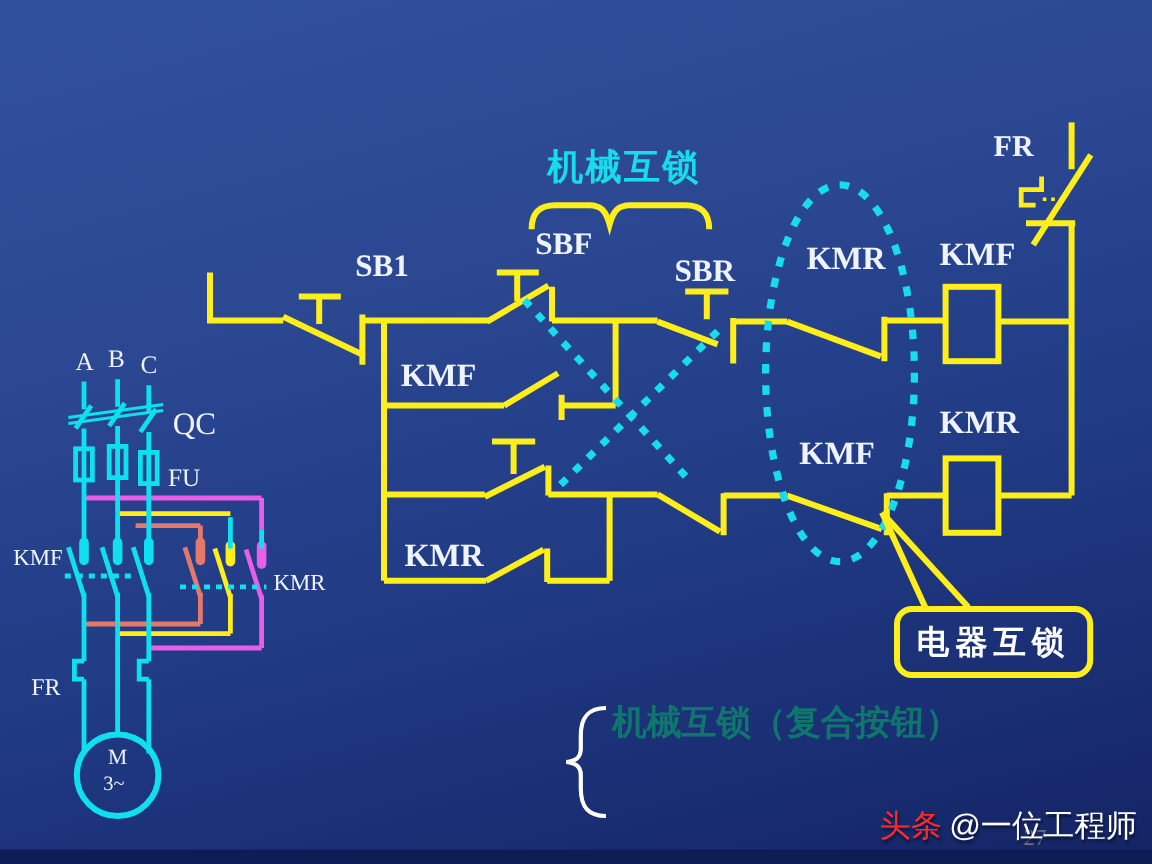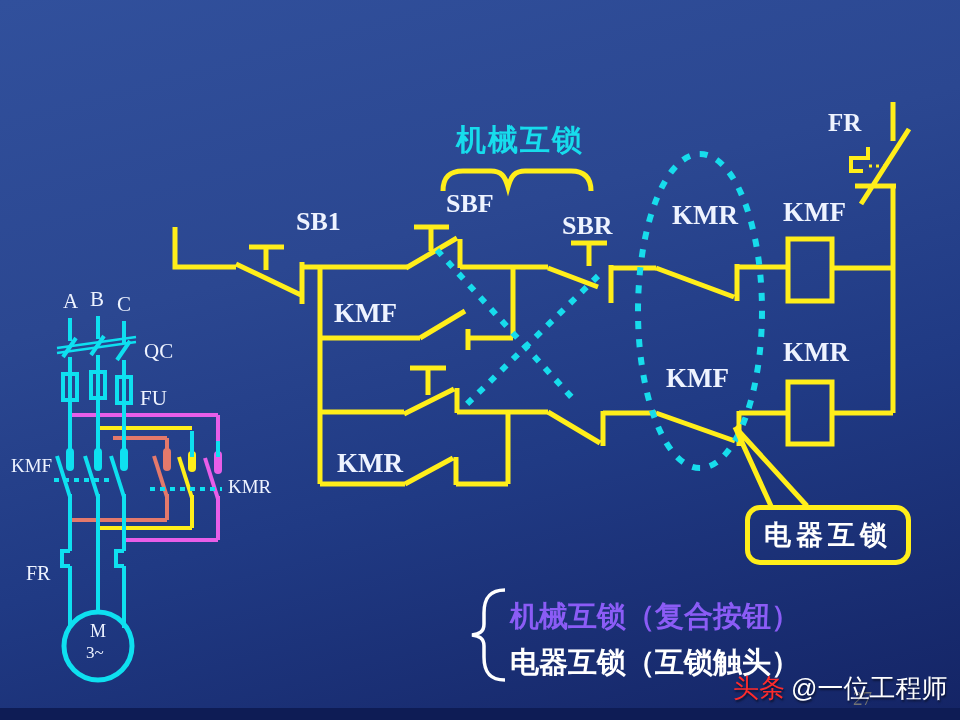--- a/index.html
+++ b/index.html
@@ -18,21 +18,21 @@
   .lbl.cyan{color:var(--cyan-dot);}
   .title{position:absolute;left:150px;top:34px;width:600px;text-align:center;
          color:#fdfdff;font-size:43px;font-weight:bold;letter-spacing:1px;
          text-shadow:2px 2px 3px rgba(0,0,20,.45);}
   .kai{font-family:"DejaVu Serif","Liberation Serif",serif;}
   .callout-box{position:absolute;left:745px;top:505px;width:156px;height:50px;
                border:5px solid var(--yellow);border-radius:15px;
                display:flex;align-items:center;justify-content:center;
                color:#ffffff;font-size:27px;font-weight:bold;letter-spacing:5px;}
   .summary-lead{position:absolute;left:366px;top:612px;font-size:31px;font-weight:bold;color:#fff;}
-  .summary-line1{position:absolute;left:510px;top:597px;font-size:29px;font-weight:bold;color:#8b5cf6;text-align:right;}
+  .summary-line1{position:absolute;left:510px;top:583px;font-size:29px;font-weight:bold;color:#0f766e;text-align:right;}
   .summary-line2{position:absolute;left:510px;top:643px;font-size:29px;font-weight:bold;color:#fff;}
   .watermark{position:absolute;left:733px;top:671px;font-size:26px;font-weight:normal;
              font-family:"Liberation Sans","DejaVu Sans",sans-serif;
              text-shadow:1px 2px 2px rgba(0,0,0,.5);}
   .watermark .brand{color:var(--red);margin-right:6px;}
   .watermark .handle{color:#ffffff;}
   .pagenum{position:absolute;left:853px;top:688px;font-size:19px;color:#737373;}
   .bottom-strip{position:absolute;left:0;top:708px;width:960px;height:12px;background:#0e1c55;}
 </style>
 </head>
@@ -180,35 +180,34 @@
   <div class="lbl" style="left:783px;top:198px;font-size:27px;">KMF</div>
   <div class="lbl" style="left:828px;top:110px;font-size:25px;">FR</div>
   <div class="lbl" style="left:334px;top:299px;font-size:27px;">KMF</div>
   <div class="lbl" style="left:783px;top:338px;font-size:27px;">KMR</div>
   <div class="lbl" style="left:666px;top:364px;font-size:27px;">KMF</div>
   <div class="lbl" style="left:337px;top:449px;font-size:27px;">KMR</div>
 
   <div class="lbl" style="left:63px;top:290px;font-size:21px;font-weight:normal;">A</div>
   <div class="lbl" style="left:90px;top:288px;font-size:21px;font-weight:normal;">B</div>
   <div class="lbl" style="left:117px;top:293px;font-size:21px;font-weight:normal;">C</div>
-  <div class="lbl" style="left:144px;top:340px;font-size:21px;font-weight:normal;">QC</div>
+  <div class="lbl" style="left:144px;top:340px;font-size:26px;font-weight:normal;">QC</div>
   <div class="lbl" style="left:140px;top:387px;font-size:21px;font-weight:normal;font-family:Liberation Serif, serif;">FU</div>
   <div class="lbl" style="left:11px;top:456px;font-size:19px;font-weight:normal;">KMF</div>
   <div class="lbl" style="left:228px;top:477px;font-size:19px;font-weight:normal;">KMR</div>
   <div class="lbl" style="left:26px;top:563px;font-size:20px;font-weight:normal;">FR</div>
   <div class="lbl" style="left:90px;top:622px;font-size:18px;font-weight:normal;">M</div>
   <div class="lbl" style="left:86px;top:644px;font-size:17px;font-weight:normal;">3~</div>
 
   <div class="callout-box kai">电器互锁</div>
 
   <svg class="wires" width="960" height="720" viewBox="0 0 960 720" style="pointer-events:none;">
     <path d="M505,590 C489,590 484,599 484,613 L484,624 C484,632 479,634 472,635 C479,636 484,638 484,646 L484,657 C484,671 489,680 505,680" stroke="#ffffff" stroke-width="3.5" fill="none"></path>
   </svg>
   <div class="summary-line1 kai">机械互锁（复合按钮）</div>
-  <div class="summary-line2 kai">电器互锁（互锁触头）</div>
 
   <div class="pagenum">27</div>
   <div class="watermark">
     <span class="brand">头条</span><span class="handle">@一位工程师</span>
   </div>
 
   <div class="bottom-strip"></div>
 </div>
 
 </body></html>

